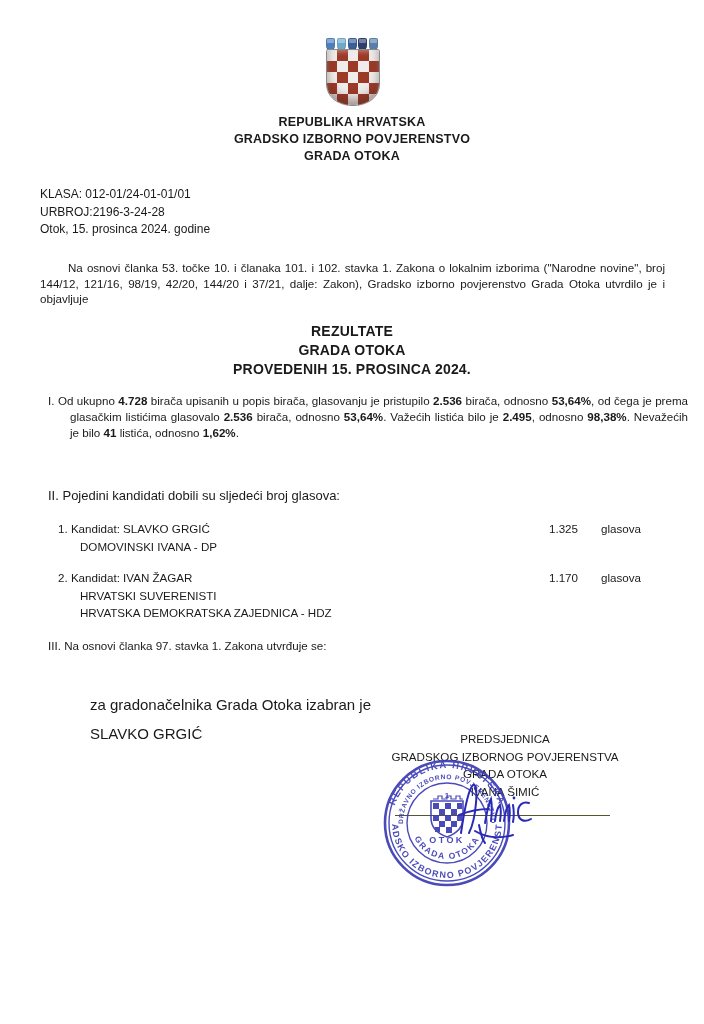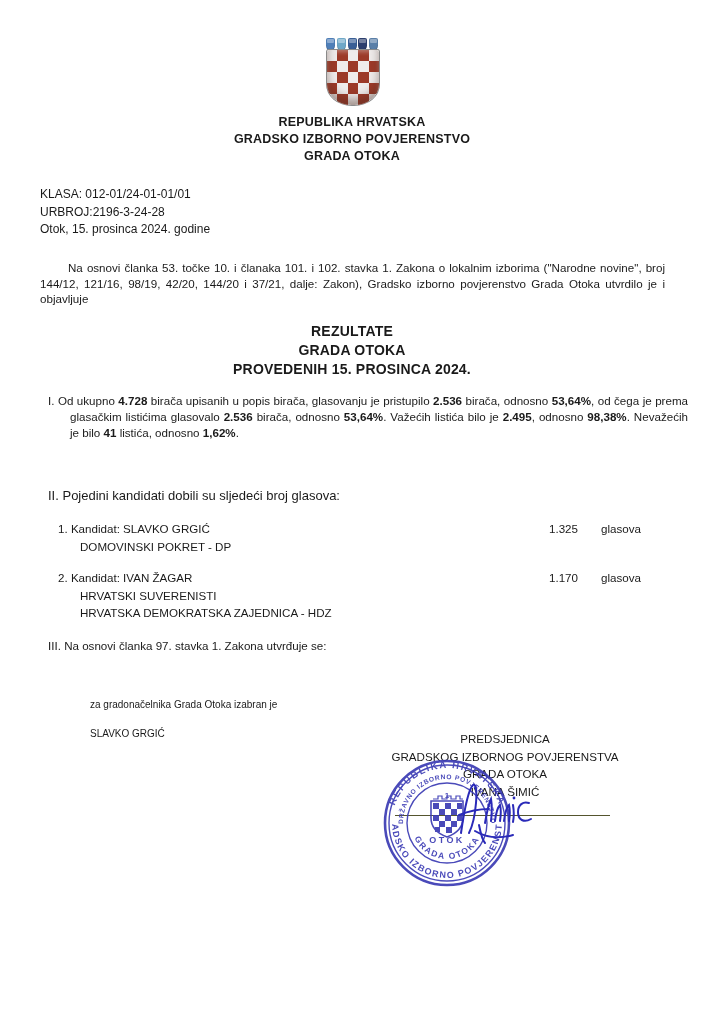--- a/index.html
+++ b/index.html
@@ -201,21 +201,21 @@
     width: 600px;
     font-size: 11.6px;
     line-height: 16px;
     padding-left: 22px;
     text-indent: -22px;
   }
   .elected-block {
     position: absolute;
     top: 690px;
     left: 90px;
-    font-size: 10px;
+    font-size: 15px;
     line-height: 29px;
   }
 
   
   .signature-block {
     position: absolute;
     top: 730px;
     left: 355px;
     width: 300px;
     text-align: center;
@@ -329,21 +329,21 @@
 
   <div class="section-two-head">
     <span>II.</span>
     <span>Pojedini kandidati dobili su sljedeći broj glasova:</span>
   </div>
 
   <div class="candidates" id="candidate-list">
       <div class="candidate">
         <div class="cand-lines">
           <div>1. Kandidat: SLAVKO GRGIĆ</div>
-          <div class="cand-line-sub">DOMOVINSKI POKRET - DP</div>
+          <div class="cand-line-sub">DOMOVINSKI IVANA - DP</div>
         </div>
         <div class="cand-votes"><span class="num">1.325</span><span class="unit">glasova</span></div>
       </div>
       <div class="candidate">
         <div class="cand-lines">
           <div>2. Kandidat: IVAN ŽAGAR</div>
           <div class="cand-line-sub">HRVATSKI SUVERENISTI</div>
           <div class="cand-line-sub">HRVATSKA DEMOKRATSKA ZAJEDNICA - HDZ</div>
         </div>
         <div class="cand-votes"><span class="num">1.170</span><span class="unit">glasova</span></div>

